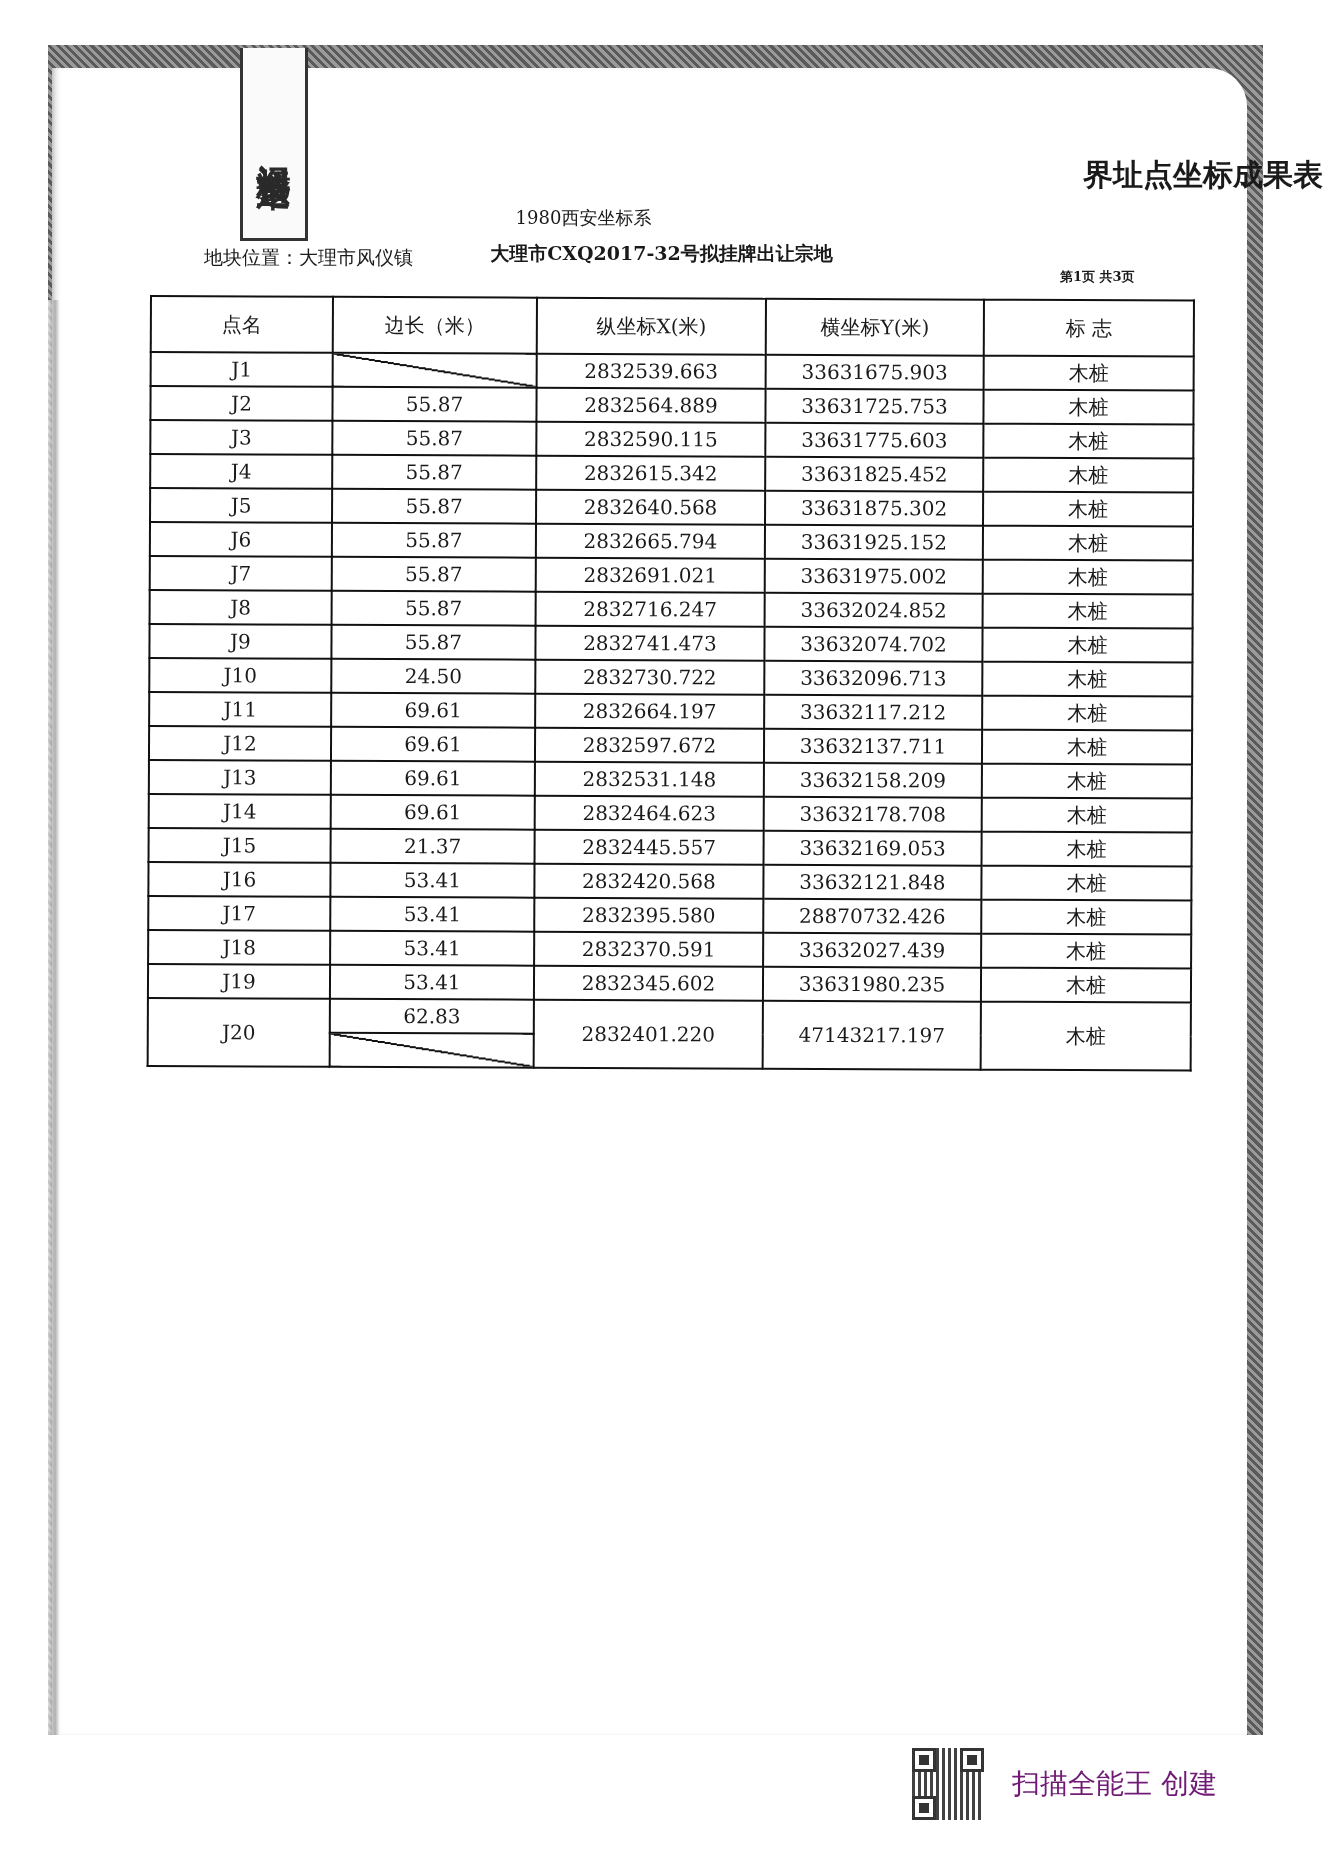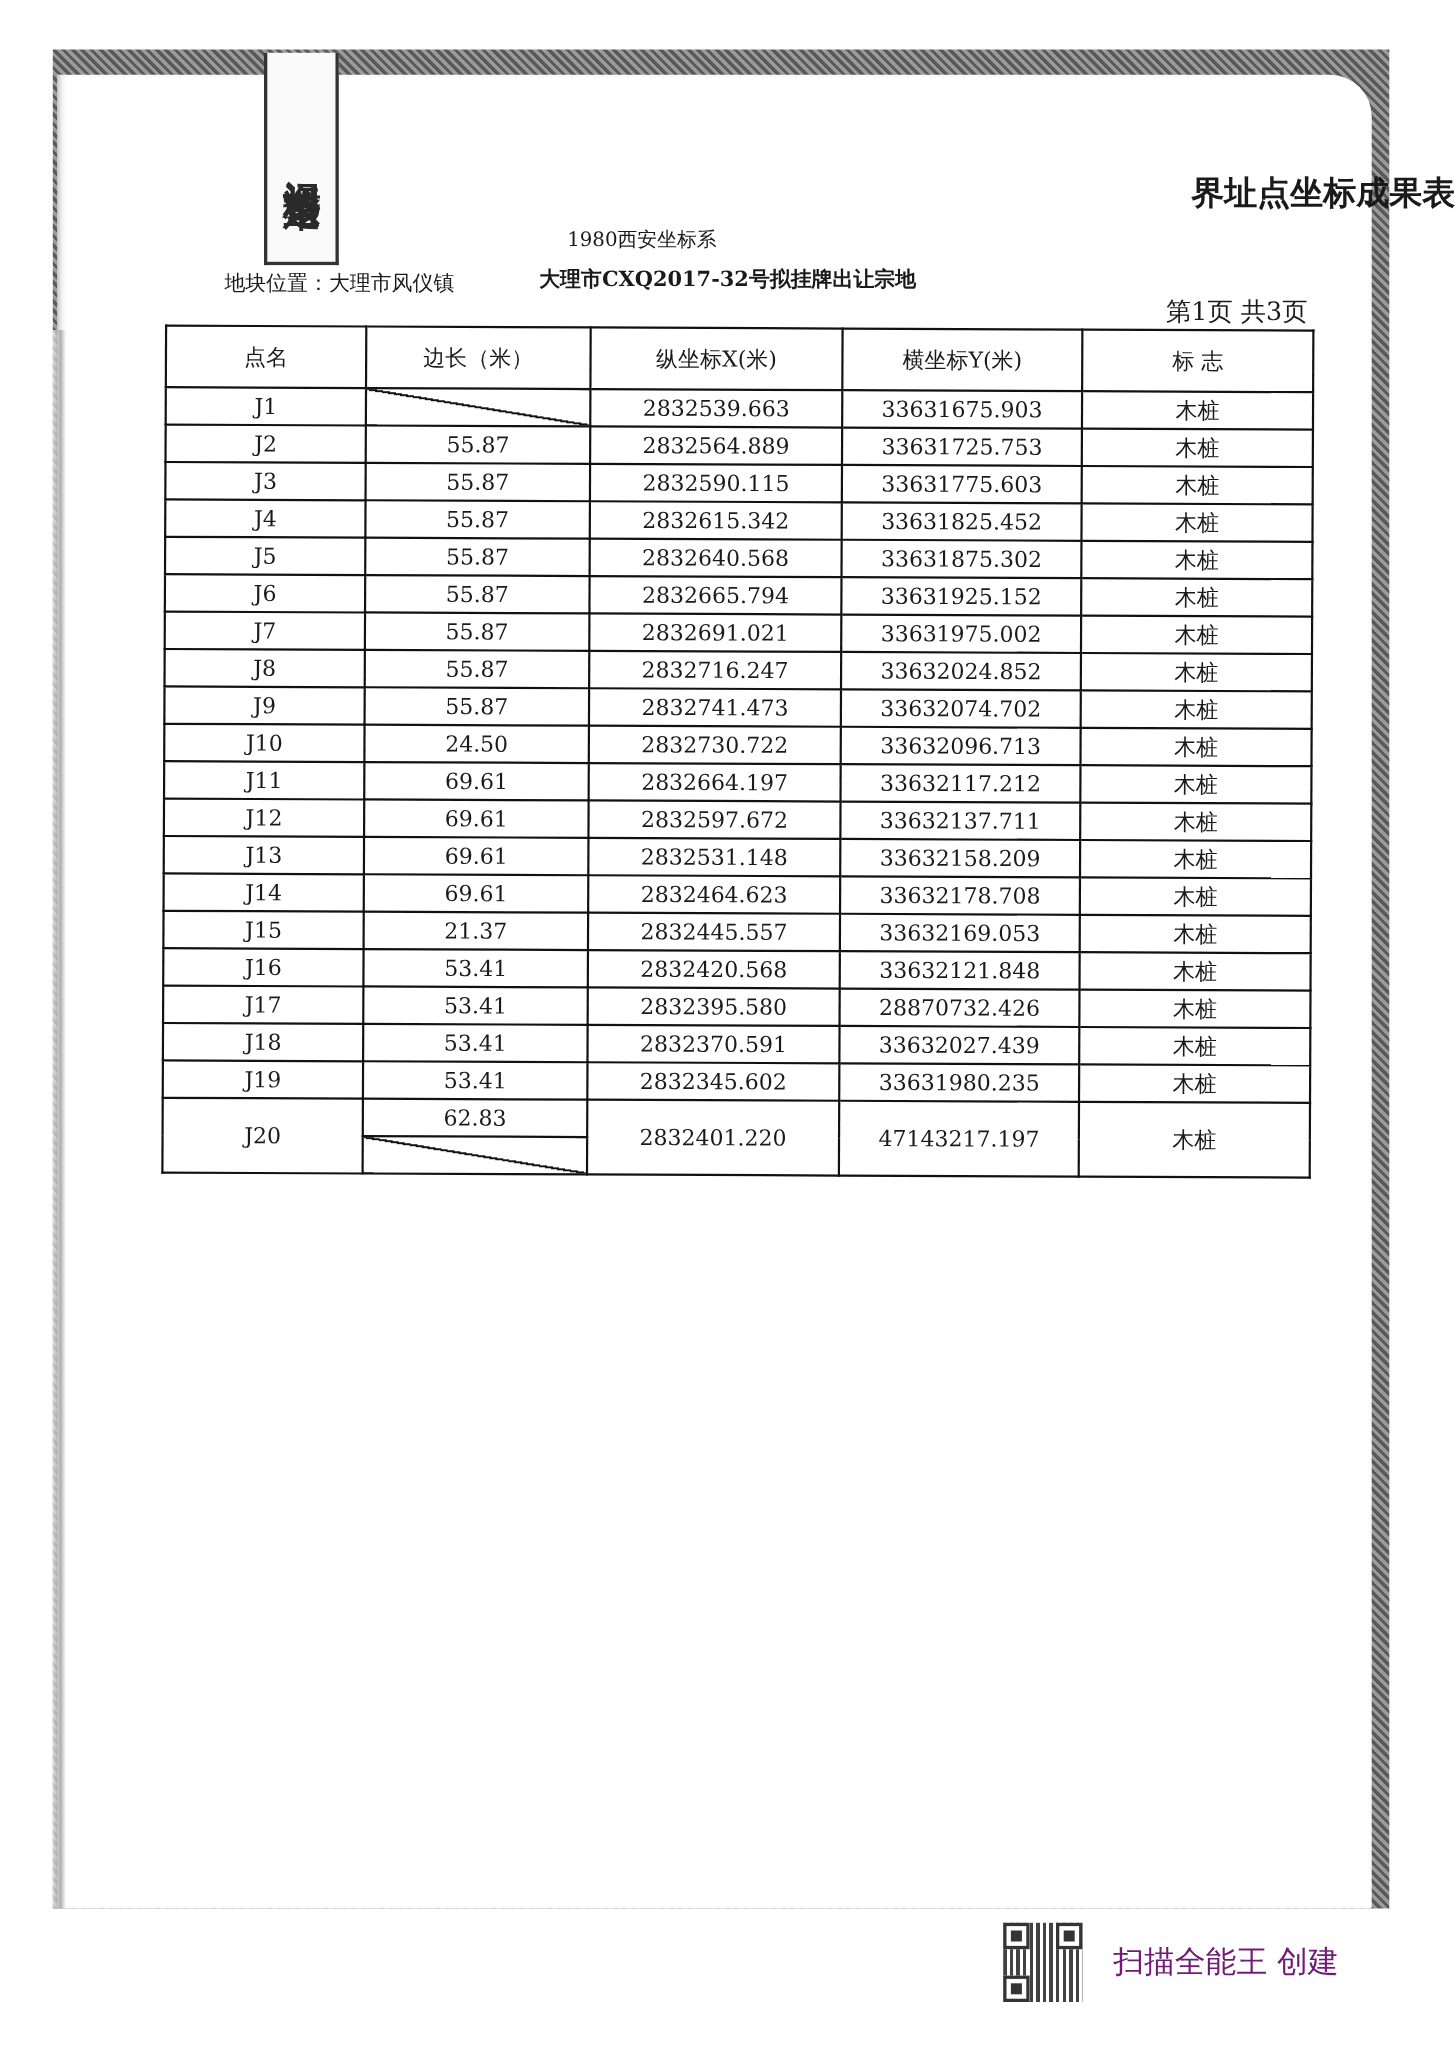--- a/index.html
+++ b/index.html
@@ -43,21 +43,21 @@
     text-align: center; font-size: 18px;
   }
   .subtitle2 {
     position: absolute; left: 0; width: 1323px; top: 241px;
     text-align: center; font-size: 19px; font-weight: bold;
   }
   .location {
     position: absolute; left: 156px; top: 245px; font-size: 19px; margin-left: 48px;
   }
   .page-info {
-    position: absolute; left: 1060px; top: 268px; font-size: 23px; font-weight: normal;
+    position: absolute; left: 1060px; top: 268px; font-size: 13px; font-weight: bold;
   }
   table.grid {
     position: absolute; left: 150px; top: 295px;
     border-collapse: collapse; table-layout: fixed;
     transform: rotate(0.25deg); transform-origin: top left;
   }
   table.grid td, table.grid th {
     border: 2px solid #111; text-align: center; padding: 0;
     font-weight: normal; font-size: 20px;
     font-family: "DejaVu Serif", "Liberation Serif", serif;

